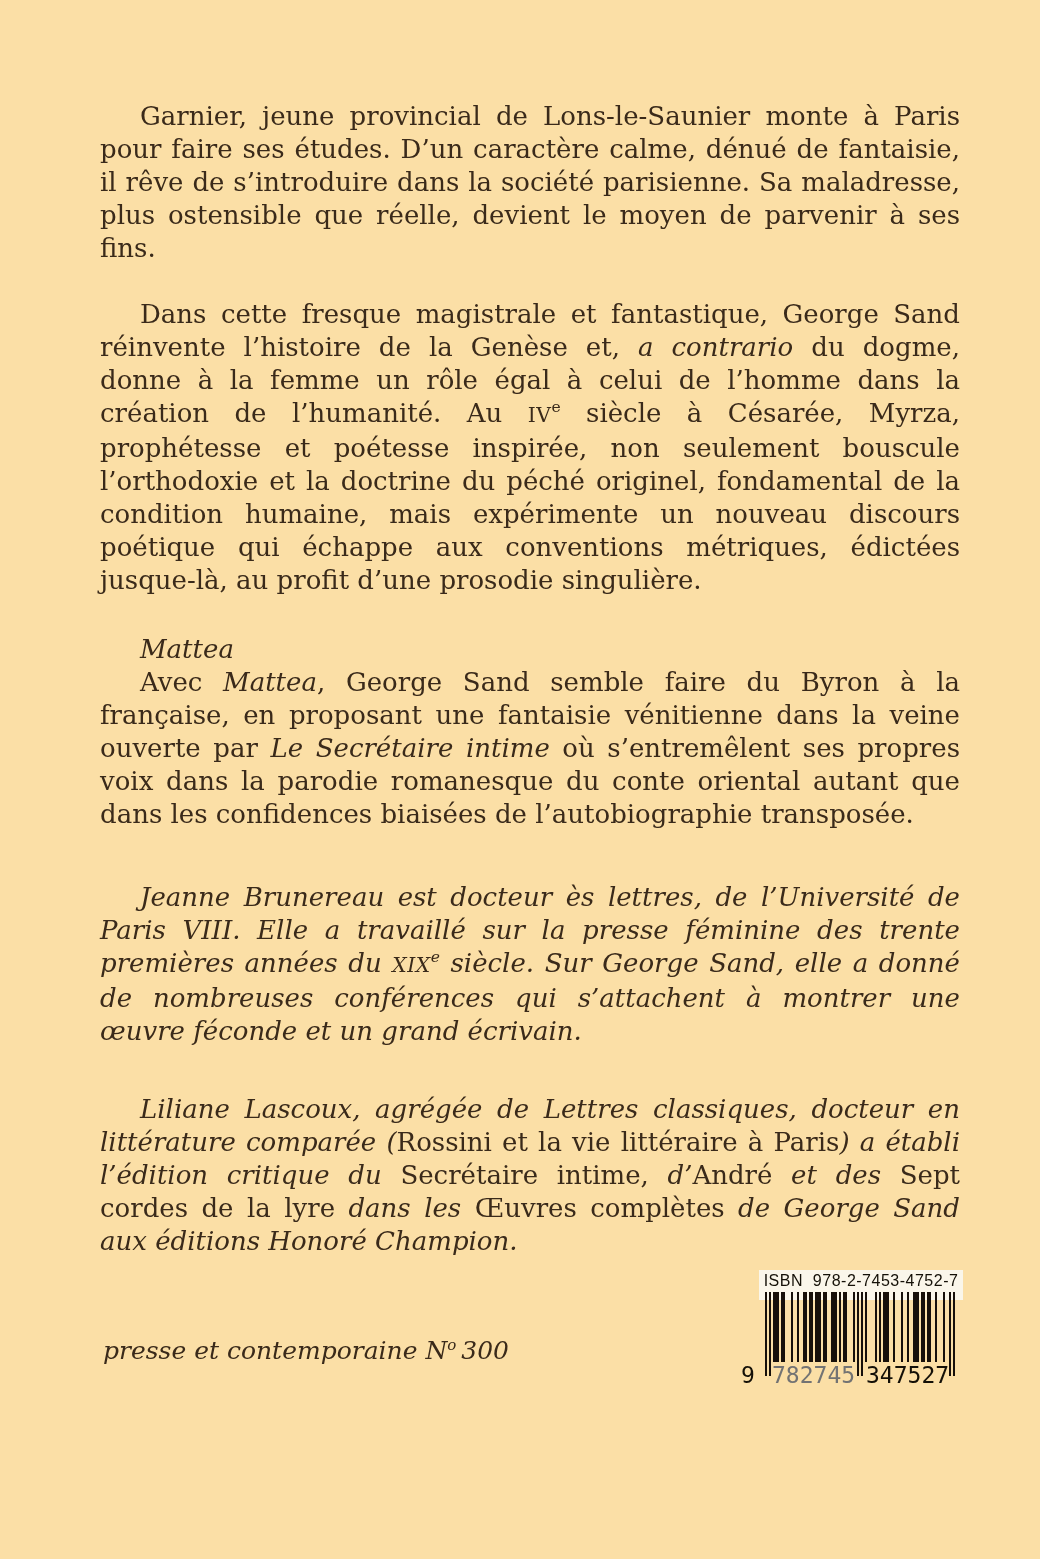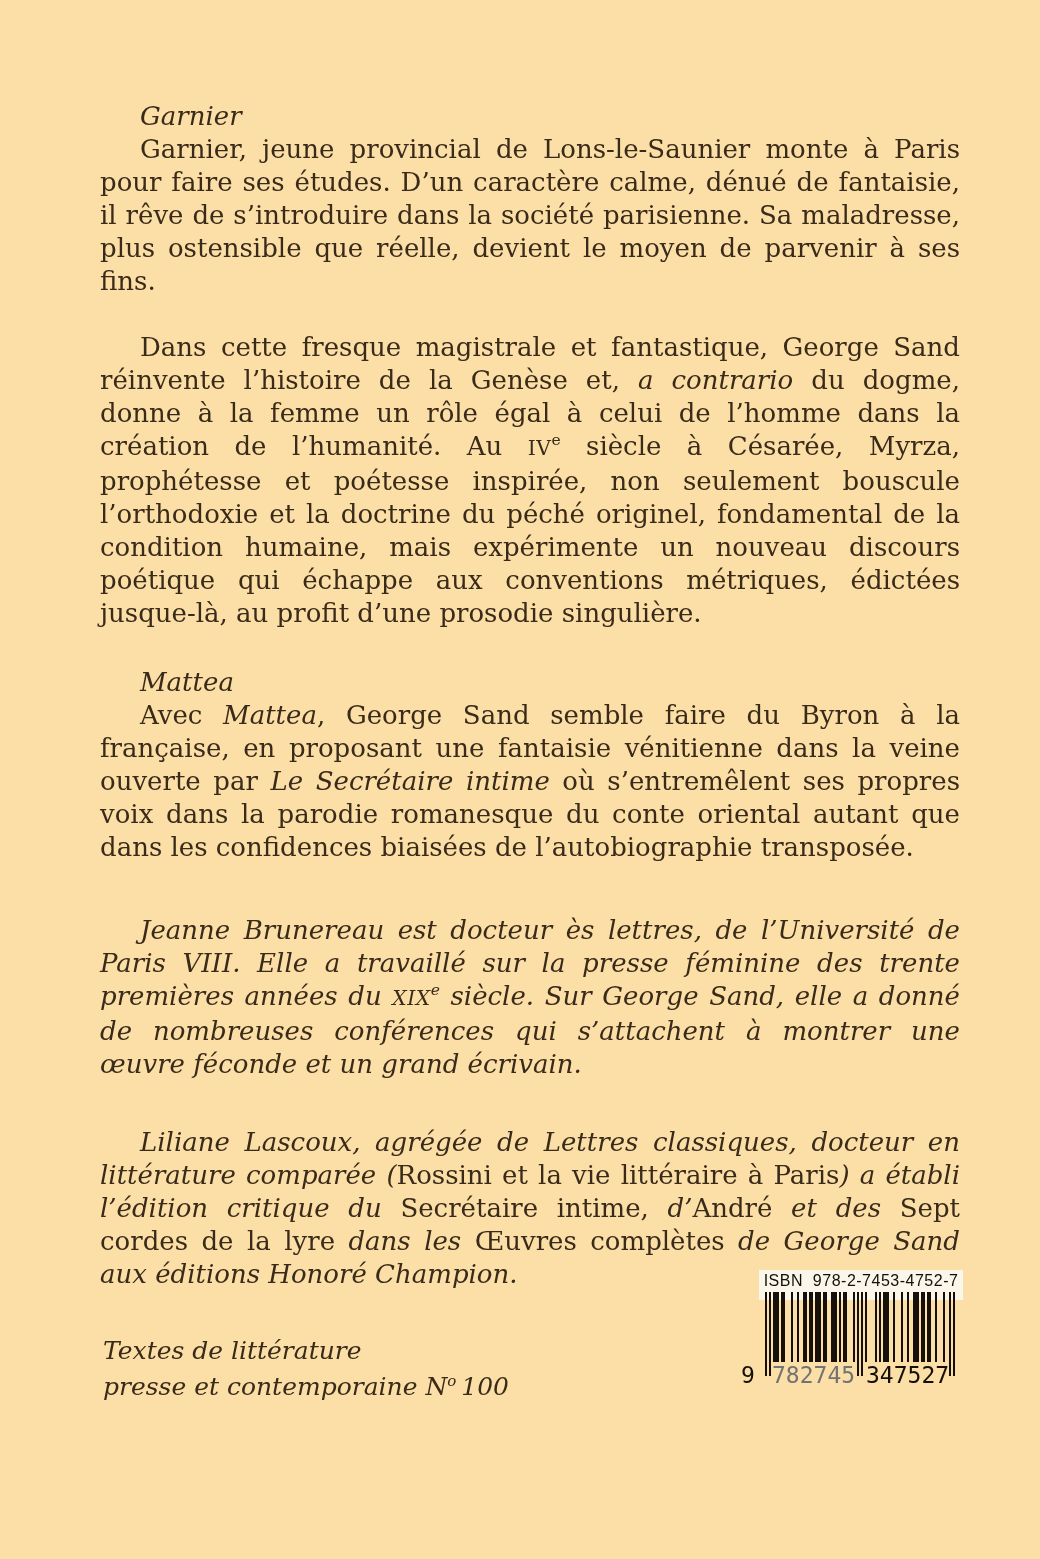--- a/index.html
+++ b/index.html
@@ -80,42 +80,40 @@
   .bc-d9 { left: -24px; }
   .bc-g1 { left: 7px;   width: 82px; text-align: center; }
   .bc-g2 { left: 101px; width: 82px; text-align: center; }
 </style>
 </head>
 <body style="background: rgb(251, 223, 166); color: rgb(58, 42, 26);">
 
 <div class="text-block">
 
   <div class="section">
-    <div class="sec-head">Garnier</div>
     <p class="para"><span>Garnier, jeune provincial de Lons-le-Saunier monte à Paris pour faire ses études. D’un caractère calme, dénué de fantaisie, il rêve de s’introduire dans la société parisienne. Sa maladresse, plus ostensible que réelle, devient le moyen de parvenir à ses fins.</span></p>
   </div>
 
   <div class="section gap-sm">
     <p class="para"><span>Dans cette fresque magistrale et fantastique, George Sand réinvente l’histoire de la Genèse et, </span><span class="i">a contrario</span><span> du dogme, donne à la femme un rôle égal à celui de l’homme dans la création de l’humanité. Au </span><span class="sc">IV</span><span class="sup">e</span><span> siècle à Césarée, Myrza, prophétesse et poétesse inspirée, non seulement bouscule l’orthodoxie et la doctrine du péché originel, fondamental de la condition humaine, mais expérimente un nouveau discours poétique qui échappe aux conventions métriques, édictées jusque-là, au profit d’une prosodie singulière.</span></p>
   </div>
 
   <div class="section gap-md">
     <div class="sec-head">Mattea</div>
     <p class="para"><span>Avec </span><span class="i">Mattea</span><span>, George Sand semble faire du Byron à la française, en proposant une fantaisie vénitienne dans la veine ouverte par </span><span class="i">Le Secrétaire intime</span><span> où s’entremêlent ses propres voix dans la parodie romanesque du conte oriental autant que dans les confidences biaisées de l’autobiographie transposée.</span></p>
   </div>
 
   <p class="para gap-lg"><span class="i">Jeanne Brunereau est docteur ès lettres, de l’Université de Paris VIII. Elle a travaillé sur la presse féminine des trente premières années du </span><span class="i sc">XIX</span><span class="i sup">e</span><span class="i"> siècle. Sur George Sand, elle a donné de nombreuses conférences qui s’attachent à montrer une œuvre féconde et un grand écrivain.</span></p>
 
   <p class="para gap-bio"><span class="i">Liliane Lascoux, agrégée de Lettres classiques, docteur en littérature comparée (</span><span>Rossini et la vie littéraire à Paris</span><span class="i">) a établi l’édition critique du </span><span>Secrétaire intime, </span><span class="i">d’</span><span>André</span><span class="i"> et des </span><span>Sept cordes de la lyre</span><span class="i"> dans les </span><span>Œuvres complètes</span><span class="i"> de George Sand aux éditions Honoré Champion.</span></p>
 
 </div>
 
 <div class="collection">
-  <div><span class="i">Textes de littérature</span></div>
-  <div><span class="i">presse et contemporaine N</span><span class="i sup">o</span><span class="i"> 100</span></div>
+  <div><span class="i">presse et contemporaine N</span><span class="i sup">o</span><span class="i"> 300</span></div>
 </div>
 
 <div class="barcode-block">
   <div class="isbn-strip" style="background: rgb(250, 246, 234); color: rgb(20, 16, 7);">ISBN  978-2-7453-4752-7</div>
   <div class="bars">
       <span style="left: 0px; height: 84px; background: rgb(23, 16, 10);"></span>
       <span style="left: 4px; height: 84px; background: rgb(23, 16, 10);"></span>
       <span style="left: 8px; height: 70px; background: rgb(23, 16, 10);"></span>
       <span style="left: 10px; height: 70px; background: rgb(23, 16, 10);"></span>
       <span style="left: 12px; height: 70px; background: rgb(23, 16, 10);"></span>

